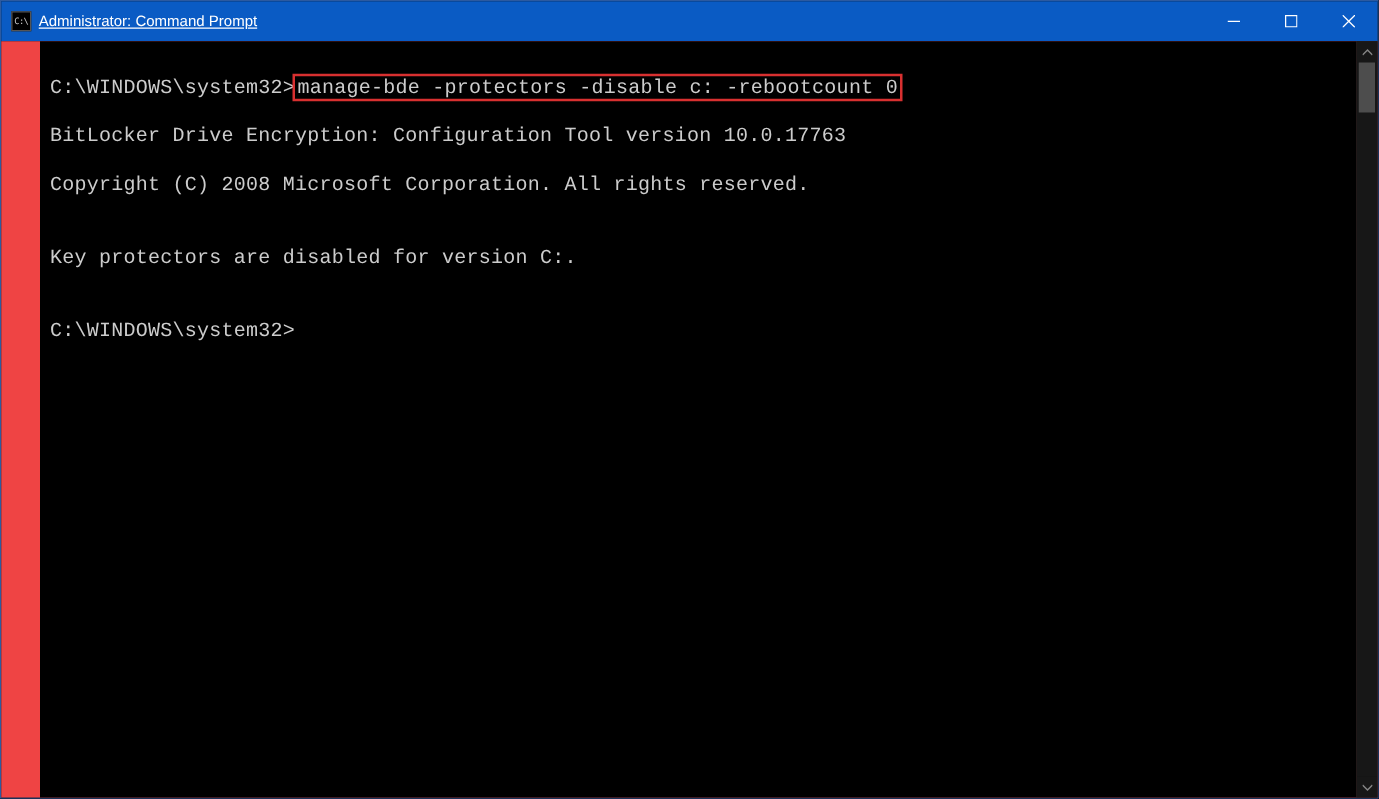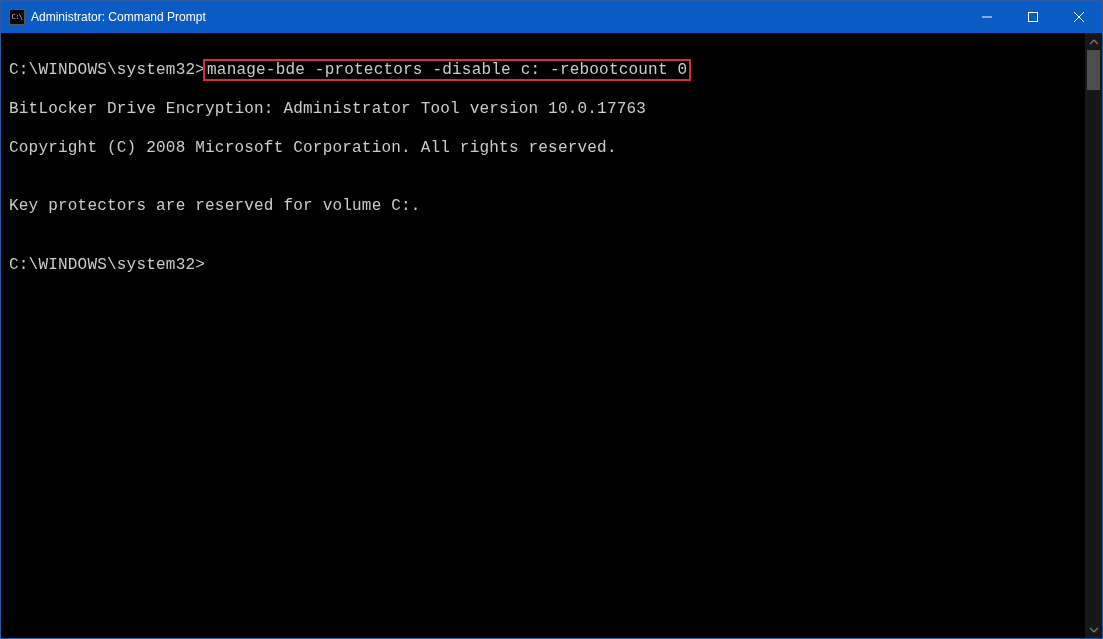--- a/index.html
+++ b/index.html
@@ -45,20 +45,21 @@
       background: #000;
       border: 1px solid #555;
       font-size: 7px;
       color: #ccc;
       font-family: Consolas, monospace;
       letter-spacing: -0.5px;
     }
 
     .titlebar-title {
       flex: 1;
+      text-decoration: underline;
     }
 
     .window-controls {
       display: flex;
       height: 100%;
     }
 
     .win-btn {
       width: 46px;
       height: 100%;
@@ -69,21 +70,22 @@
     }
 
     .win-btn svg {
       width: 10px;
       height: 10px;
     }
 
     .console-wrap {
       flex: 1;
       display: flex;
-      background: #7f1d1d;
+      background: #ef4444;
+      padding-left: 31px;
     }
 
     .console {
       flex: 1;
       background: #000000;
       color: #cccccc;
       font-family: Consolas, 'Courier New', monospace;
       font-size: 16px;
       line-height: 1.22;
       padding: 8px 0 0 8px;
@@ -163,24 +165,24 @@
             <line x1="0" y1="0" x2="10" y2="10" stroke="#fff" stroke-width="1"></line>
             <line x1="10" y1="0" x2="0" y2="10" stroke="#fff" stroke-width="1"></line>
           </svg>
       </div>
     </div>
   </div>
 
   <div class="console-wrap">
     <div class="console">
 <span class="console-line"><span>C:\WINDOWS\system32&gt;</span><span class="highlight-box">manage-bde -protectors -disable c: -rebootcount 0</span></span>
-<span class="console-line">BitLocker Drive Encryption: Administrator Tool version 10.0.17763</span>
+<span class="console-line">BitLocker Drive Encryption: Configuration Tool version 10.0.17763</span>
 <span class="console-line">Copyright (C) 2008 Microsoft Corporation. All rights reserved.</span>
 <span class="console-line"></span>
-<span class="console-line">Key protectors are reserved for volume C:.</span>
+<span class="console-line">Key protectors are disabled for version C:.</span>
 <span class="console-line"></span>
 <span class="console-line"><span>C:\WINDOWS\system32&gt;</span></span>
 </div>
 
     <div class="scrollbar">
       <div class="scroll-arrow">
         <svg viewBox="0 0 8 8">
             <path d="M0 6 L4 2 L8 6" stroke="#858585" stroke-width="1.2" fill="none"></path>
           </svg>
       </div>

